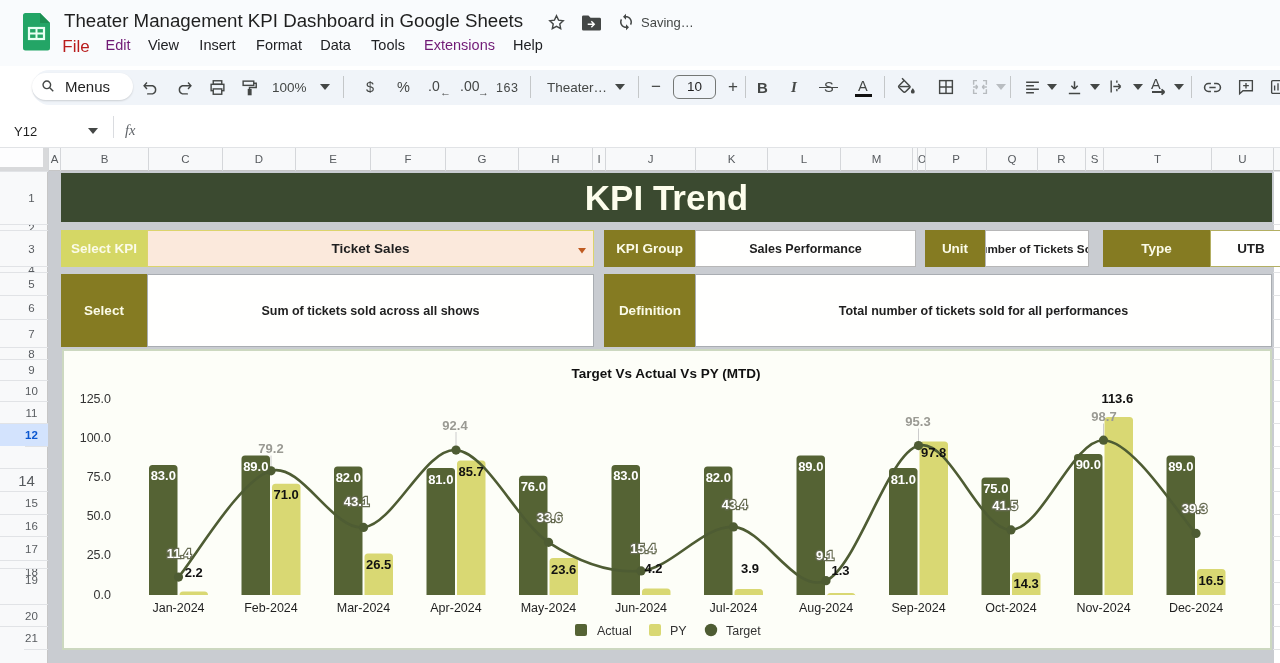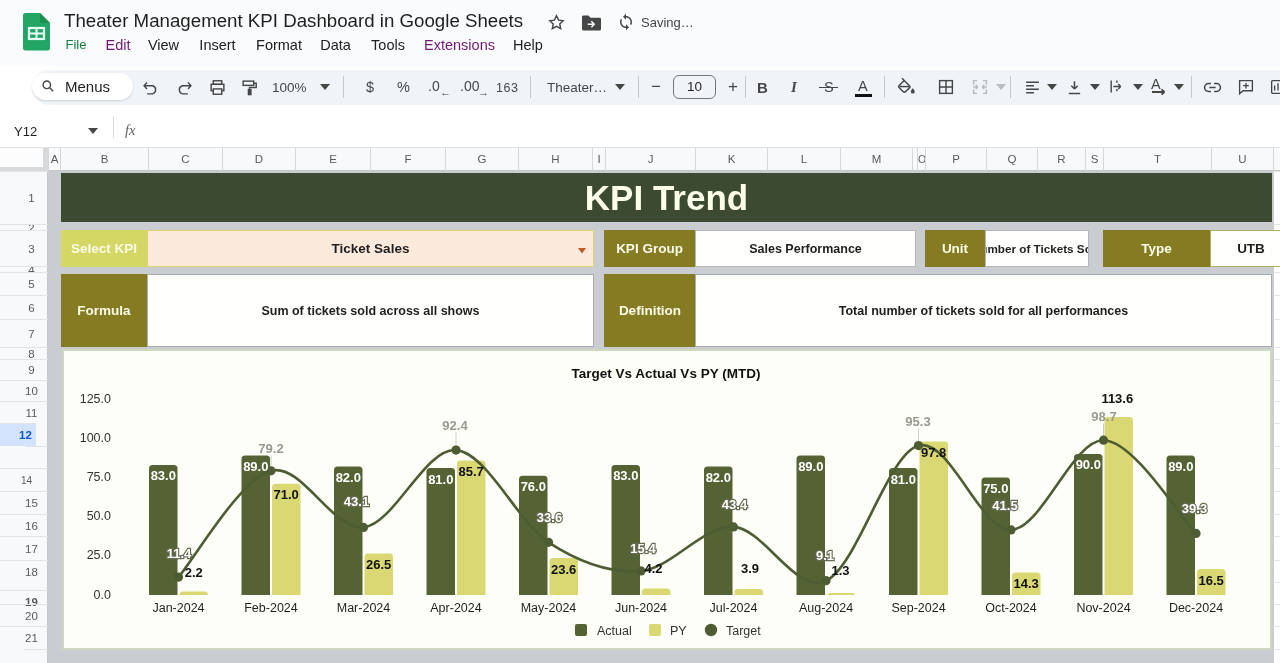--- a/index.html
+++ b/index.html
@@ -31,21 +31,21 @@
     <path d="M0 1.5 A1.5 1.5 0 0 1 1.5 0 H6.8 l2.2 2.6 H18.5 A1.5 1.5 0 0 1 20 4.1 V14.5 A1.5 1.5 0 0 1 18.5 16 H1.5 A1.5 1.5 0 0 1 0 14.5 Z" fill="#444746"></path>
     <path d="M6 9.3 h6.5 M9.8 6.2 l3.1 3.1 -3.1 3.1" stroke="#fff" fill="none" stroke-width="1.5"></path>
   </svg>
 
 <svg class="abs" style="left:617px;top:13px;" width="18" height="18" viewBox="0 0 24 24">
     <path d="M12 4V1L8 5l4 4V6c3.31 0 6 2.69 6 6 0 1.01-.25 1.97-.7 2.8l1.46 1.46A7.93 7.93 0 0 0 20 12c0-4.42-3.58-8-8-8zm0 14c-3.31 0-6-2.69-6-6 0-1.01.25-1.97.7-2.8L5.24 7.74A7.93 7.93 0 0 0 4 12c0 4.42 3.58 8 8 8v3l4-4-4-4v3z" fill="#444746"></path>
   </svg>
 <div class="abs" style="left:641px;top:15px;font-size:13px;color:#444746;">Saving…</div>
 
 <div class="abs" style="top:37px;left:0;width:1280px;height:20px;">
-    <span style="position:absolute;left:76px;transform:translateX(-50%);font-size:13px;color:#15803d;">File</span>
+    <span style="position:absolute;left:76px;transform:translateX(-50%);font-size:17px;color:#b91c1c;">File</span>
     <span style="position:absolute;left:118px;transform:translateX(-50%);font-size:14.5px;color:#701a75;">Edit</span>
     <span style="position:absolute;left:163.5px;transform:translateX(-50%);font-size:14.5px;color:#202124;">View</span>
     <span style="position:absolute;left:217.5px;transform:translateX(-50%);font-size:14.5px;color:#202124;">Insert</span>
     <span style="position:absolute;left:279px;transform:translateX(-50%);font-size:14.5px;color:#202124;">Format</span>
     <span style="position:absolute;left:335.5px;transform:translateX(-50%);font-size:14.5px;color:#202124;">Data</span>
     <span style="position:absolute;left:388px;transform:translateX(-50%);font-size:14.5px;color:#202124;">Tools</span>
     <span style="position:absolute;left:459.5px;transform:translateX(-50%);font-size:14.5px;color:#701a75;">Extensions</span>
     <span style="position:absolute;left:528px;transform:translateX(-50%);font-size:14.5px;color:#202124;">Help</span>
   </div>
 
@@ -199,28 +199,28 @@
 <div class="abs" style="left:0;top:224px;width:48px;height:6px;background:transparent;border-top:1px solid #e1e3e6;font-size:11.5px;padding-left:15px;color:#575b5f;font-weight:normal;text-align:center;line-height:6px;overflow:hidden;">2</div>
 <div class="abs" style="left:0;top:230px;width:48px;height:36px;background:transparent;border-top:1px solid #e1e3e6;font-size:11.5px;padding-left:15px;color:#575b5f;font-weight:normal;text-align:center;line-height:36px;overflow:hidden;">3</div>
 <div class="abs" style="left:0;top:266px;width:48px;height:6px;background:transparent;border-top:1px solid #e1e3e6;font-size:11.5px;padding-left:15px;color:#575b5f;font-weight:normal;text-align:center;line-height:6px;overflow:hidden;">4</div>
 <div class="abs" style="left:0;top:272px;width:48px;height:23px;background:transparent;border-top:1px solid #e1e3e6;font-size:11.5px;padding-left:15px;color:#575b5f;font-weight:normal;text-align:center;line-height:23px;overflow:hidden;">5</div>
 <div class="abs" style="left:0;top:295px;width:48px;height:24px;background:transparent;border-top:1px solid #e1e3e6;font-size:11.5px;padding-left:15px;color:#575b5f;font-weight:normal;text-align:center;line-height:24px;overflow:hidden;">6</div>
 <div class="abs" style="left:0;top:319px;width:48px;height:28px;background:transparent;border-top:1px solid #e1e3e6;font-size:11.5px;padding-left:15px;color:#575b5f;font-weight:normal;text-align:center;line-height:28px;overflow:hidden;">7</div>
 <div class="abs" style="left:0;top:347px;width:48px;height:12px;background:transparent;border-top:1px solid #e1e3e6;font-size:11.5px;padding-left:15px;color:#575b5f;font-weight:normal;text-align:center;line-height:12px;overflow:hidden;">8</div>
 <div class="abs" style="left:0;top:359px;width:48px;height:21px;background:transparent;border-top:1px solid #e1e3e6;font-size:11.5px;padding-left:15px;color:#575b5f;font-weight:normal;text-align:center;line-height:21px;overflow:hidden;">9</div>
 <div class="abs" style="left:0;top:380px;width:48px;height:21px;background:transparent;border-top:1px solid #e1e3e6;font-size:11.5px;padding-left:15px;color:#575b5f;font-weight:normal;text-align:center;line-height:21px;overflow:hidden;">10</div>
 <div class="abs" style="left:0;top:401px;width:48px;height:22px;background:transparent;border-top:1px solid #e1e3e6;font-size:11.5px;padding-left:15px;color:#575b5f;font-weight:normal;text-align:center;line-height:22px;overflow:hidden;">11</div>
-<div class="abs" style="left:0;top:423px;width:36px;height:23px;background:#d3e3fd;border-top:1px solid #e1e3e6;font-size:11.5px;padding-left:15px;color:#0b57d0;font-weight:bold;text-align:center;line-height:23px;overflow:hidden;">12</div>
+<div class="abs" style="left:0;top:423px;width:48px;height:23px;background:#d3e3fd;border-top:1px solid #e1e3e6;font-size:11.5px;padding-left:15px;color:#0b57d0;font-weight:bold;text-align:center;line-height:23px;overflow:hidden;">12</div>
 <div class="abs" style="left:0;top:446px;width:48px;height:22px;background:transparent;border-top:1px solid #e1e3e6;font-size:13px;padding-left:15px;color:#575b5f;font-weight:normal;text-align:center;line-height:22px;overflow:hidden;margin-left:25px;">13</div>
-<div class="abs" style="left:0;top:468px;width:48px;height:23px;background:transparent;border-top:1px solid #e1e3e6;font-size:10px;padding-left:5px;color:#575b5f;font-weight:normal;text-align:center;line-height:23px;overflow:hidden;">14</div>
+<div class="abs" style="left:0;top:468px;width:48px;height:23px;background:transparent;border-top:1px solid #e1e3e6;font-size:15px;padding-left:5px;color:#575b5f;font-weight:normal;text-align:center;line-height:23px;overflow:hidden;">14</div>
 <div class="abs" style="left:0;top:491px;width:48px;height:23px;background:transparent;border-top:1px solid #e1e3e6;font-size:11.5px;padding-left:15px;color:#575b5f;font-weight:normal;text-align:center;line-height:23px;overflow:hidden;">15</div>
 <div class="abs" style="left:0;top:514px;width:48px;height:22px;background:transparent;border-top:1px solid #e1e3e6;font-size:11.5px;padding-left:15px;color:#575b5f;font-weight:normal;text-align:center;line-height:22px;overflow:hidden;">16</div>
 <div class="abs" style="left:0;top:536px;width:48px;height:24px;background:transparent;border-top:1px solid #e1e3e6;font-size:11.5px;padding-left:15px;color:#575b5f;font-weight:normal;text-align:center;line-height:24px;overflow:hidden;">17</div>
 <div class="abs" style="left:0;top:560px;width:48px;height:22px;background:transparent;border-top:1px solid #e1e3e6;font-size:11.5px;padding-left:15px;color:#575b5f;font-weight:normal;text-align:center;line-height:22px;overflow:hidden;">18</div>
-<div class="abs" style="left:0;top:590px;width:48px;height:22px;background:transparent;border-top:1px solid #e1e3e6;font-size:11.5px;padding-left:15px;color:#575b5f;font-weight:bold;text-align:center;line-height:22px;overflow:hidden;">19</div>
+<div class="abs" style="left:0;top:568px;width:48px;height:22px;background:transparent;border-top:1px solid #e1e3e6;font-size:11.5px;padding-left:15px;color:#575b5f;font-weight:normal;text-align:center;line-height:22px;overflow:hidden;">19</div>
 <div class="abs" style="left:0;top:604px;width:48px;height:22px;background:transparent;border-top:1px solid #e1e3e6;font-size:11.5px;padding-left:15px;color:#575b5f;font-weight:normal;text-align:center;line-height:22px;overflow:hidden;">20</div>
 <div class="abs" style="left:0;top:626px;width:48px;height:23px;background:transparent;border-top:1px solid #e1e3e6;font-size:11.5px;padding-left:15px;color:#575b5f;font-weight:normal;text-align:center;line-height:23px;overflow:hidden;">21</div>
 <div class="abs" style="left:0;top:649px;width:48px;height:15px;background:transparent;border-top:1px solid #e1e3e6;font-size:11.5px;padding-left:15px;color:#575b5f;font-weight:normal;text-align:center;line-height:15px;overflow:hidden;margin-left:24px;">22</div>
 <div class="abs" style="left:1273px;top:171px;width:7px;height:492px;background:#fff;border-left:1px solid #c9ccd1;"></div>
 <div class="abs" style="left:1273px;top:171px;width:7px;height:1px;background:#e2e3e5;"></div>
 <div class="abs" style="left:1273px;top:224px;width:7px;height:1px;background:#e2e3e5;"></div>
 <div class="abs" style="left:1273px;top:230px;width:7px;height:1px;background:#e2e3e5;"></div>
 <div class="abs" style="left:1273px;top:266px;width:7px;height:1px;background:#e2e3e5;"></div>
 <div class="abs" style="left:1273px;top:272px;width:7px;height:1px;background:#e2e3e5;"></div>
 <div class="abs" style="left:1273px;top:295px;width:7px;height:1px;background:#e2e3e5;"></div>
@@ -247,21 +247,21 @@
 <div class="abs" style="left:147px;top:230px;width:447px;height:37px;background:#fbe9dc;border:1px solid #dcd46c;font-size:13.5px;color:#1f1f1f;font-weight:bold;display:flex;align-items:center;justify-content:center;white-space:nowrap;overflow:hidden;">Ticket Sales</div>
 <svg class="abs" style="left:578px;top:248px;" width="8" height="5.5" viewBox="0 0 8 5.5">
     <path d="M0 0 h8 l-4 5.5z" fill="#bf5b21"></path>
   </svg>
 <div class="abs" style="left:604px;top:230px;width:91px;height:37px;background:#857b22;font-size:13.5px;color:#fbfbe8;font-weight:bold;display:flex;align-items:center;justify-content:center;white-space:nowrap;overflow:hidden;">KPI Group</div>
 <div class="abs" style="left:695px;top:230px;width:221px;height:37px;background:#fffffe;border:1px solid #b7b7b7;font-size:12.5px;color:#1f1f1f;font-weight:bold;display:flex;align-items:center;justify-content:center;white-space:nowrap;overflow:hidden;">Sales Performance</div>
 <div class="abs" style="left:925px;top:230px;width:60px;height:37px;background:#857b22;font-size:13.5px;color:#fbfbe8;font-weight:bold;display:flex;align-items:center;justify-content:center;white-space:nowrap;overflow:hidden;">Unit</div>
 <div class="abs" style="left:985px;top:230px;width:104px;height:37px;background:#fffffe;border:1px solid #b7b7b7;font-size:11.7px;color:#1f1f1f;font-weight:bold;display:flex;align-items:center;justify-content:center;white-space:nowrap;overflow:hidden;">Number of Tickets Sold</div>
 <div class="abs" style="left:1103px;top:230px;width:107px;height:37px;background:#857b22;font-size:13.5px;color:#fbfbe8;font-weight:bold;display:flex;align-items:center;justify-content:center;white-space:nowrap;overflow:hidden;">Type</div>
 <div class="abs" style="left:1210px;top:230px;width:82px;height:37px;background:#fffffe;border:1px solid #b3af62;font-size:13.5px;color:#1f1f1f;font-weight:bold;display:flex;align-items:center;justify-content:center;white-space:nowrap;overflow:hidden;">UTB</div>
-<div class="abs" style="left:61px;top:274px;width:86px;height:73px;background:#857b22;font-size:13.5px;color:#fbfbe8;font-weight:bold;display:flex;align-items:center;justify-content:center;white-space:nowrap;overflow:hidden;">Formula</div>
+<div class="abs" style="left:61px;top:274px;width:86px;height:73px;background:#857b22;font-size:13.5px;color:#fbfbe8;font-weight:bold;display:flex;align-items:center;justify-content:center;white-space:nowrap;overflow:hidden;">Select</div>
 <div class="abs" style="left:147px;top:274px;width:447px;height:73px;background:#fffffe;border:1.5px solid #a9adb2;font-size:12.5px;color:#1f1f1f;font-weight:bold;display:flex;align-items:center;justify-content:center;white-space:nowrap;overflow:hidden;">Sum of tickets sold across all shows</div>
 <div class="abs" style="left:604px;top:274px;width:92px;height:73px;background:#857b22;font-size:13.5px;color:#fbfbe8;font-weight:bold;display:flex;align-items:center;justify-content:center;white-space:nowrap;overflow:hidden;">Definition</div>
 <div class="abs" style="left:695px;top:274px;width:577px;height:73px;background:#fffffe;border:1.5px solid #a9adb2;font-size:12.5px;color:#1f1f1f;font-weight:bold;display:flex;align-items:center;justify-content:center;white-space:nowrap;overflow:hidden;">Total number of tickets sold for all performances</div>
 
 <div class="abs" style="left:62px;top:349px;width:1210px;height:301px;background:#fdfef8;border:2.5px solid #ccd8c0;"></div>
 <svg class="abs" style="left:62px;top:349px;" width="1210" height="301" viewBox="0 0 1210 301" font-family="Liberation Sans, sans-serif">
 <text x="604" y="29" font-size="13.5" font-weight="bold" fill="#111" text-anchor="middle">Target Vs Actual Vs PY (MTD)</text>
 <text x="49" y="249.5" font-size="12.5" fill="#333" text-anchor="end">0.0</text>
 <text x="49" y="210.3" font-size="12.5" fill="#333" text-anchor="end">25.0</text>
 <text x="49" y="171.1" font-size="12.5" fill="#333" text-anchor="end">50.0</text>

